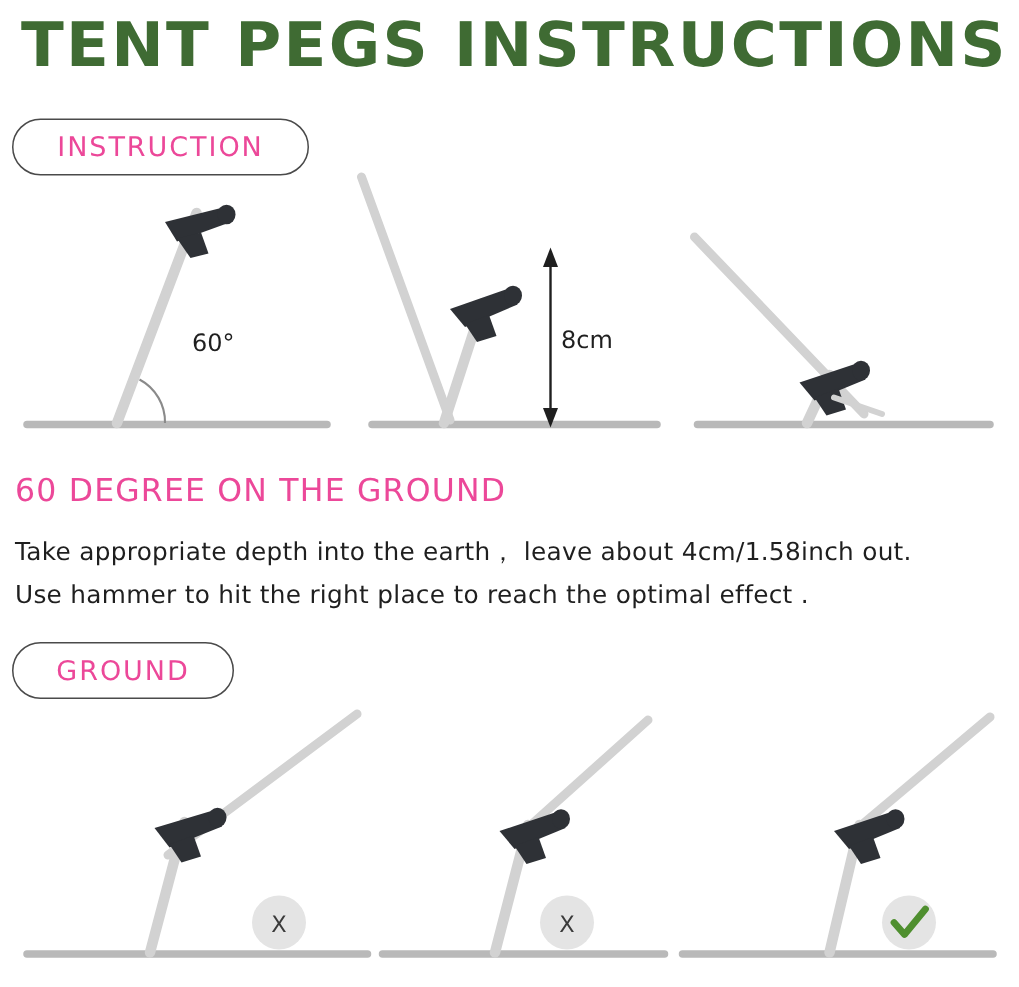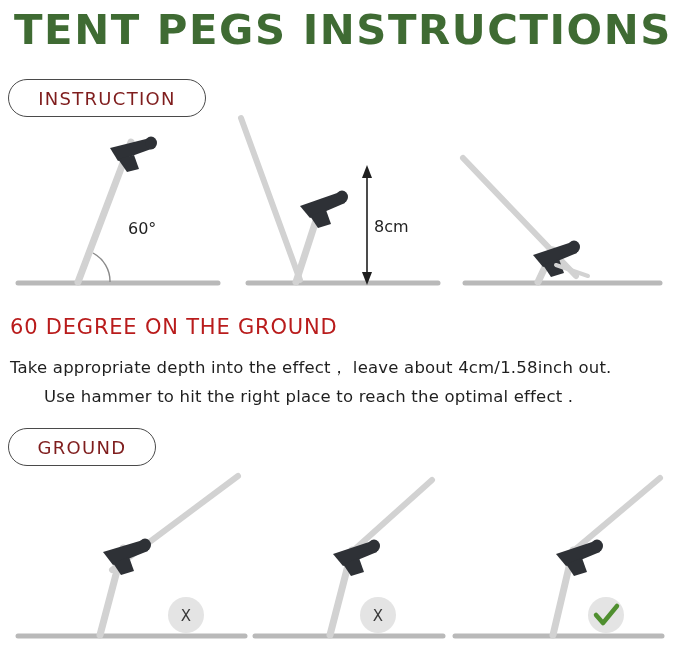--- a/index.html
+++ b/index.html
@@ -36,21 +36,21 @@
     transform-origin: left top;
     white-space: nowrap;
   }
 
   
   .pill {
     position: absolute;
     border: 1.6px solid #4a4a4a;
     border-radius: 22px;
     background: #ffffff;
-    color: #7f1d1d;
+    color: #ec4899;
     font-size: 18px;
     letter-spacing: 1.3px;
     display: flex;
     align-items: center;
     justify-content: center;
   }
   #pill-instruction {
     left: 8px;
     top: 79px;
     width: 196px;
@@ -63,34 +63,34 @@
     height: 36px;
   }
 
   
   .heading-60 {
     position: absolute;
     left: 10px;
     top: 315px;
     font-size: 21px;
     letter-spacing: 0.8px;
-    color: #b91c1c;
+    color: #ec4899;
     white-space: nowrap;
     text-align: center;
   }
   .body-line {
     position: absolute;
     left: 10px;
     font-size: 16.5px;
     letter-spacing: 0.2px;
     color: #1f1f1f;
     white-space: nowrap;
   }
   #body-line-1 { top: 357px; }
-  #body-line-2 { top: 387px; margin-left: 34px; }
+  #body-line-2 { top: 387px; }
 
   
   .diagram {
     position: absolute;
     text-decoration: underline;
   }
   #diagram-instruction {
     left: 0px;
     top: 110px;
     width: 679px;
@@ -179,21 +179,21 @@
           <ellipse cx="574" cy="137" rx="6" ry="6.5" fill="#2e3136"></ellipse>
         </g>
 
         <line x1="556" y1="155" x2="588" y2="166" stroke="#d2d2d2" stroke-width="4" stroke-linecap="round"></line>
       </g>
 
     </svg>
   </div>
 
   <div class="heading-60">60 DEGREE ON THE GROUND</div>
-  <div class="body-line" id="body-line-1">Take appropriate depth into the effect， leave about 4cm/1.58inch out.</div>
+  <div class="body-line" id="body-line-1">Take appropriate depth into the earth， leave about 4cm/1.58inch out.</div>
   <div class="body-line" id="body-line-2">Use hammer to hit the right place to reach the optimal effect .</div>
 
   <div class="pill" id="pill-example">GROUND</div>
 
   <div class="diagram" id="diagram-example">
     <svg width="679" height="200" viewBox="0 0 679 200" xmlns="http://www.w3.org/2000/svg">
 
       <g>
         <line x1="18" y1="178" x2="245" y2="178" stroke="#b9b9b9" stroke-width="5" stroke-linecap="round"></line>
         <line x1="238" y1="18" x2="112" y2="112" stroke="#d2d2d2" stroke-width="6" stroke-linecap="round"></line>

